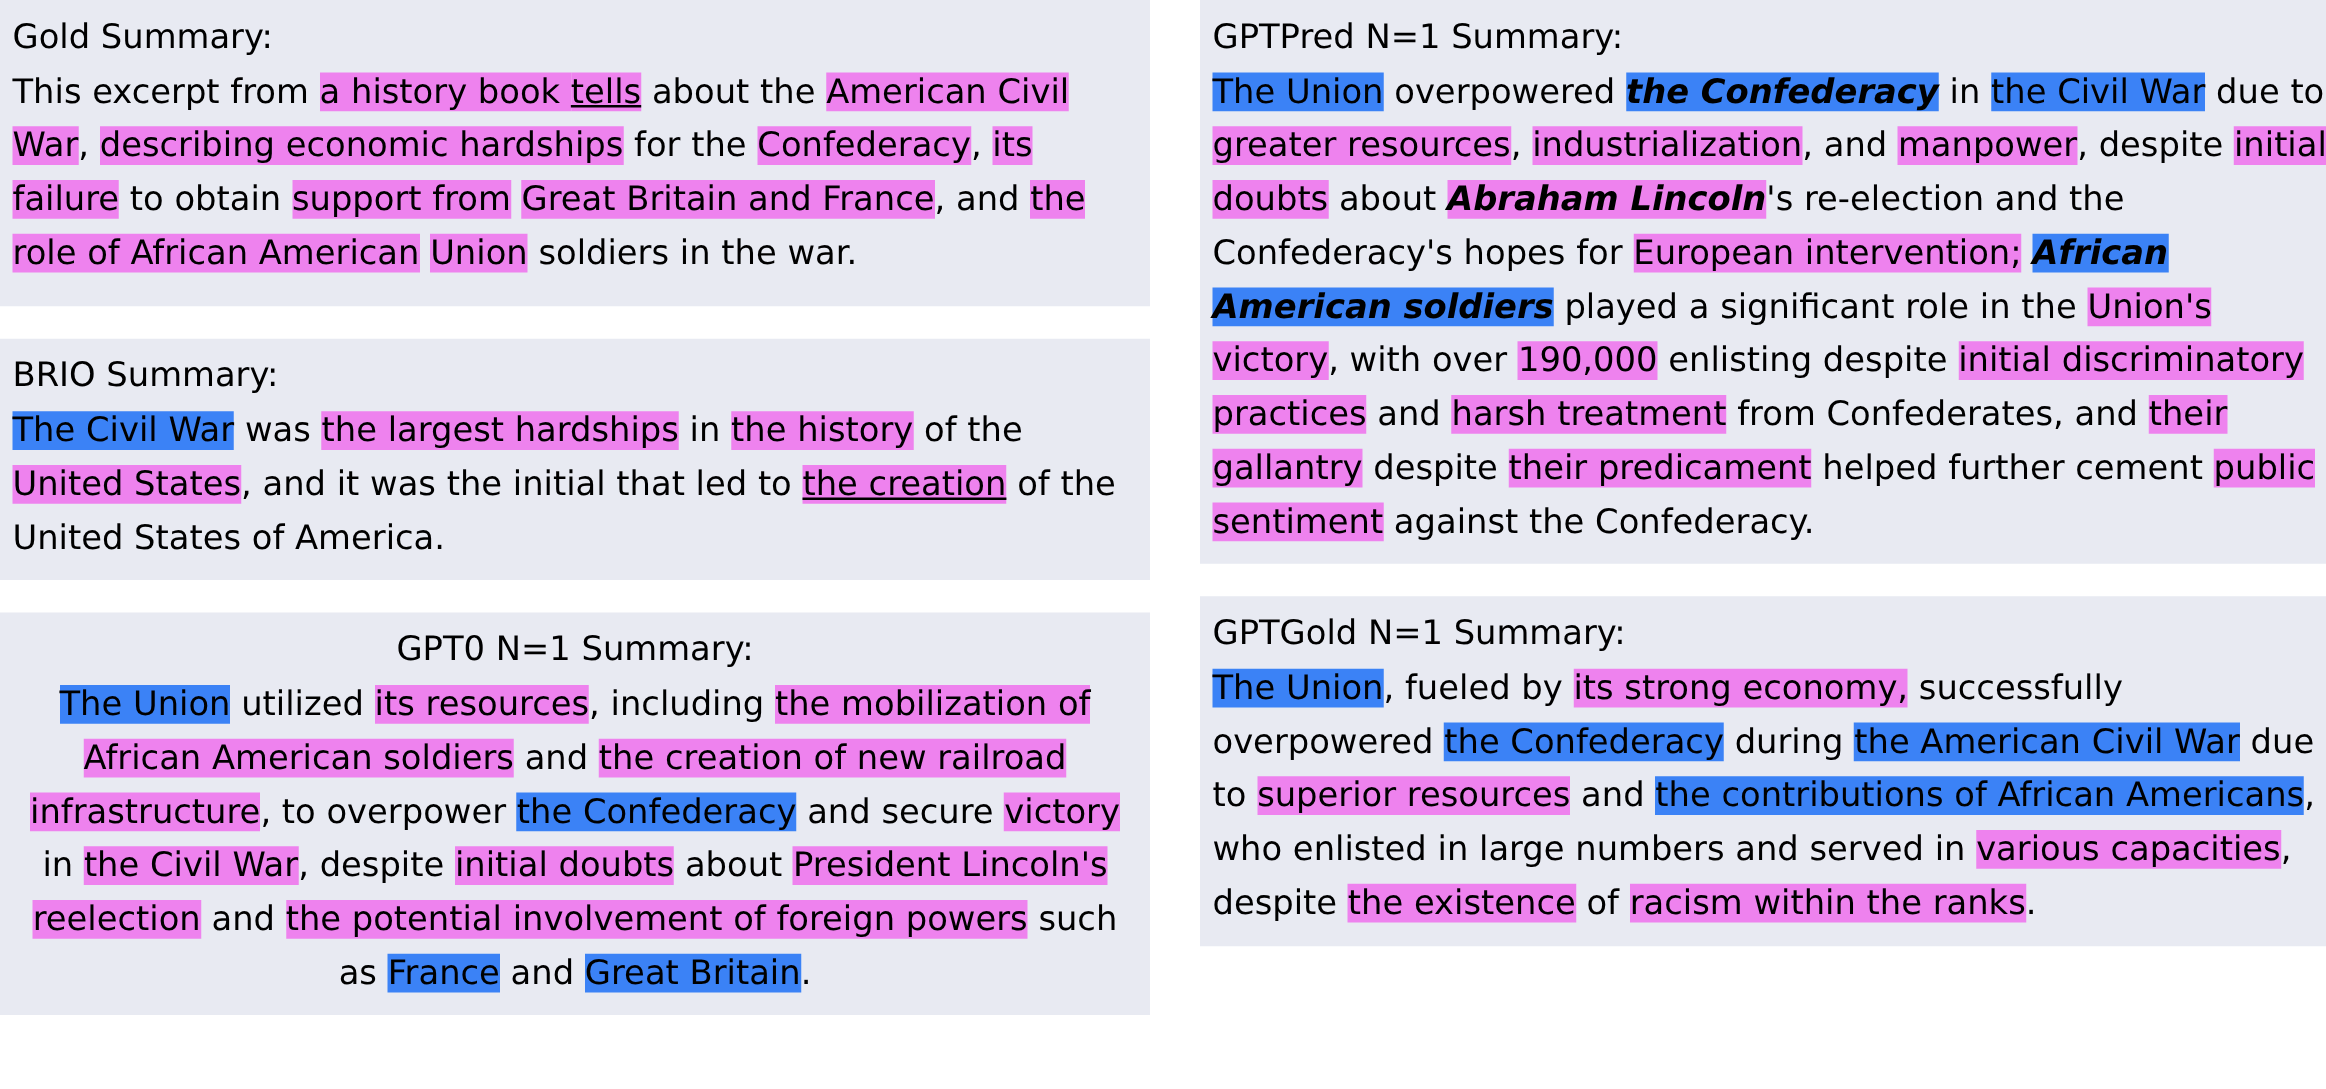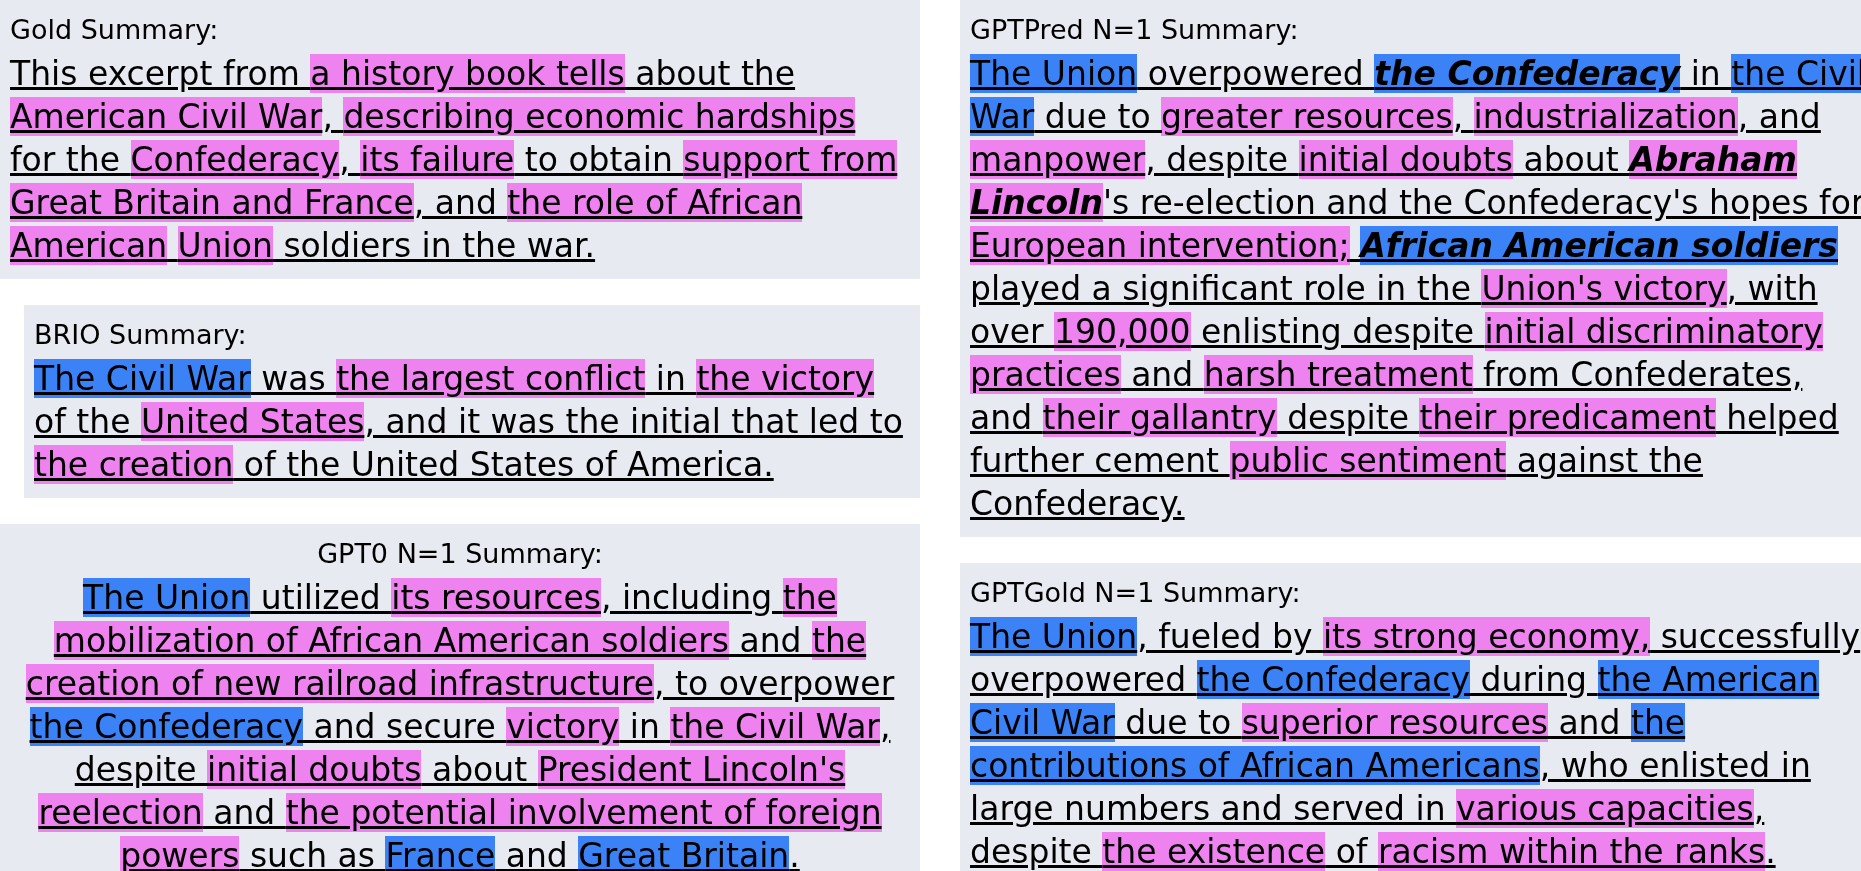--- a/index.html
+++ b/index.html
@@ -33,60 +33,59 @@
     box-sizing: border-box;
     padding: 8px 10px 12px 10px;
     margin-bottom: 26px;
   }
   .panel-title {
     font-size: 27px;
     line-height: 44px;
     white-space: nowrap;
   }
   .body-text {
-    font-size: 33px;
+    font-size: 27px;
     line-height: 43px;
     word-spacing: 0px;
-    text-decoration: underline;
   }
   .hl-p {
     background: #ee82ee;
   }
   .hl-g {
     background: #3b82f6;
   }
   .bi {
     font-weight: bold;
     font-style: italic;
   }
   .u {
     text-decoration: underline;
   }
   
   #panel-gold   { min-height: 245px; }
-  #panel-brio   { min-height: 180px; margin-left: 24px; }
+  #panel-brio   { min-height: 180px; }
   #panel-gpt0   { min-height: 290px; text-align: center; }
   #panel-gptpred{ min-height: 420px; }
   #panel-gptgold{ min-height: 280px; }
 </style>
 </head>
 <body>
 
 <div class="page">
 
   <div class="col col-left">
 
     <div class="panel" id="panel-gold">
       <div class="panel-title">Gold Summary:</div>
       <div class="body-text"><span>This excerpt from </span><span class="hl-p">a history book </span><span class="hl-p u">tells</span><span> about the </span><span class="hl-p">American Civil War</span><span>, </span><span class="hl-p">describing economic hardships</span><span> for the </span><span class="hl-p">Confederacy</span><span>, </span><span class="hl-p">its failure</span><span> to obtain </span><span class="hl-p">support from</span><span> </span><span class="hl-p">Great Britain and France</span><span>, and </span><span class="hl-p">the role of African American</span><span> </span><span class="hl-p">Union</span><span> soldiers in the war.</span></div>
     </div>
 
     <div class="panel" id="panel-brio">
       <div class="panel-title">BRIO Summary:</div>
-      <div class="body-text"><span class="hl-g">The Civil War</span><span> was </span><span class="hl-p">the largest conflict</span><span> in </span><span class="hl-p">the victory</span><span> of the </span><span class="hl-p">United States</span><span>, and it was the initial that led to </span><span class="hl-p u">the creation</span><span> of the United States of America.</span></div>
+      <div class="body-text"><span class="hl-g">The Civil War</span><span> was </span><span class="hl-p">the largest hardships</span><span> in </span><span class="hl-p">the history</span><span> of the </span><span class="hl-p">United States</span><span>, and it was the initial that led to </span><span class="hl-p u">the creation</span><span> of the United States of America.</span></div>
     </div>
 
     <div class="panel" id="panel-gpt0">
       <div class="panel-title">GPT0 N=1 Summary:</div>
       <div class="body-text"><span class="hl-g">The Union</span><span> utilized </span><span class="hl-p">its resources</span><span>, including </span><span class="hl-p">the mobilization of African American soldiers</span><span> and </span><span class="hl-p">the creation of new railroad infrastructure</span><span>, to overpower </span><span class="hl-g">the Confederacy</span><span> and secure </span><span class="hl-p">victory</span><span> in </span><span class="hl-p">the Civil War</span><span>, despite </span><span class="hl-p">initial doubts</span><span> about </span><span class="hl-p">President Lincoln's</span><span> </span><span class="hl-p">reelection</span><span> and </span><span class="hl-p">the potential involvement of foreign powers</span><span> such as </span><span class="hl-g">France</span><span> and </span><span class="hl-g">Great Britain</span><span>.</span></div>
     </div>
 
   </div>
 
   <div class="col col-right">

